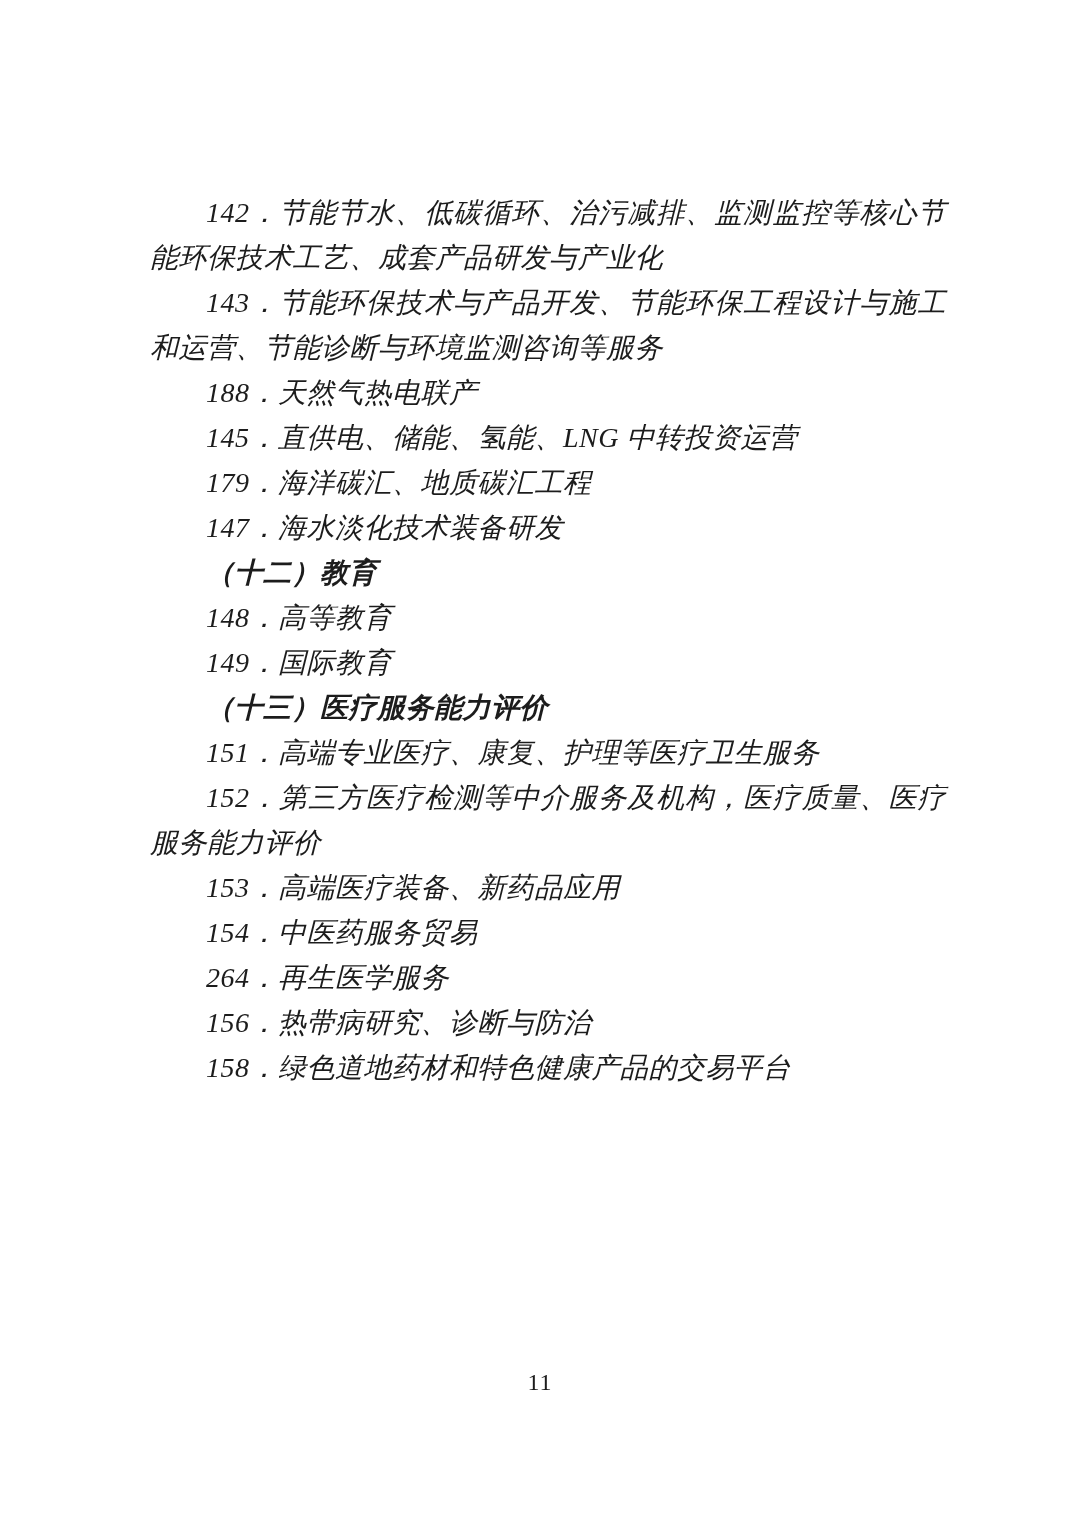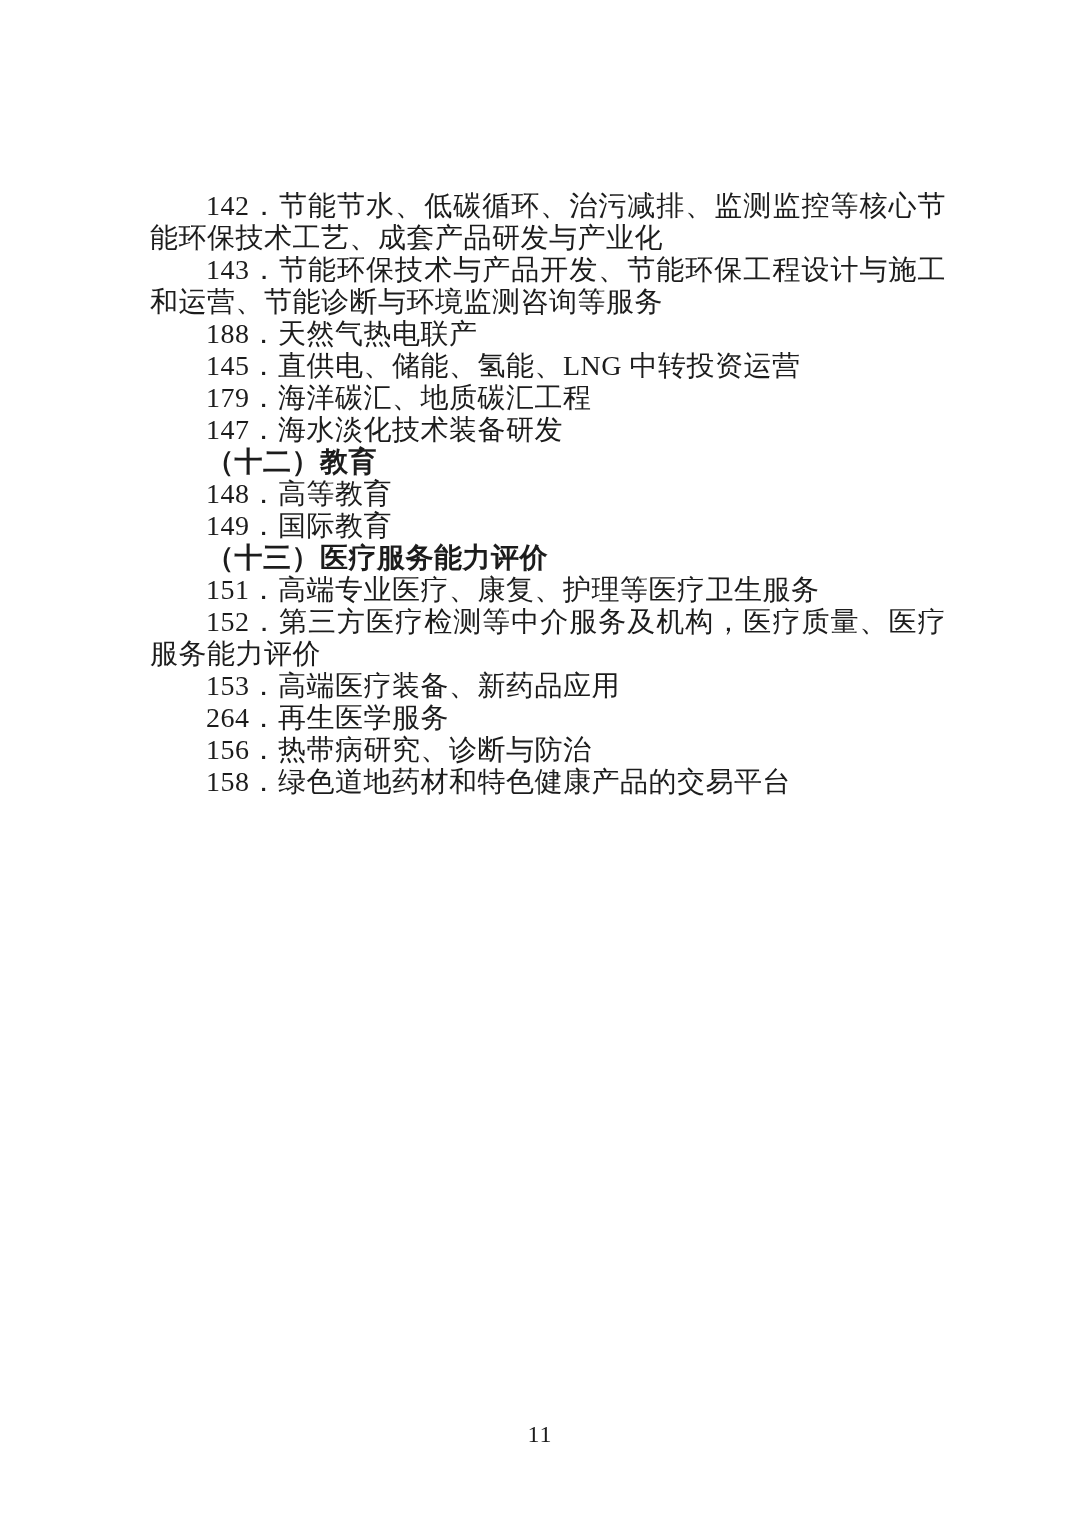--- a/index.html
+++ b/index.html
@@ -15,36 +15,37 @@
       color: #1c1c1c;
       font-family: "Liberation Serif", "DejaVu Serif", serif;
       overflow: hidden;
     }
     .content {
       position: absolute;
       left: 150px;
       top: 190px;
       width: 796px;
       font-size: 28px;
-      line-height: 32px;
+      line-height: 45px;
       letter-spacing: 0.5px;
       text-align: justify;
+      font-style: italic;
     }
     .para {
       margin: 0;
       padding: 0;
       text-indent: 2em;
     }
     .para.heading {
       font-weight: bold;
     }
     .page-number {
       position: absolute;
       left: 0;
-      top: 1418px;
+      top: 1366px;
       width: 100%;
       text-align: center;
       font-size: 24px;
       line-height: 32px;
       letter-spacing: 1px;
     }
   </style>
 </head>
 <body>
 
@@ -56,18 +57,19 @@
       <p class="para">145．直供电、储能、氢能、LNG 中转投资运营</p>
       <p class="para">179．海洋碳汇、地质碳汇工程</p>
       <p class="para">147．海水淡化技术装备研发</p>
       <p class="para heading">（十二）教育</p>
       <p class="para">148．高等教育</p>
       <p class="para">149．国际教育</p>
       <p class="para heading">（十三）医疗服务能力评价</p>
       <p class="para">151．高端专业医疗、康复、护理等医疗卫生服务</p>
       <p class="para">152．第三方医疗检测等中介服务及机构，医疗质量、医疗服务能力评价</p>
       <p class="para">153．高端医疗装备、新药品应用</p>
+      <p class="para">154．中医药服务贸易</p>
       <p class="para">264．再生医学服务</p>
       <p class="para">156．热带病研究、诊断与防治</p>
       <p class="para">158．绿色道地药材和特色健康产品的交易平台</p>
     </div>
   <div class="page-number">11</div>
 </div>
 
 </body></html>

